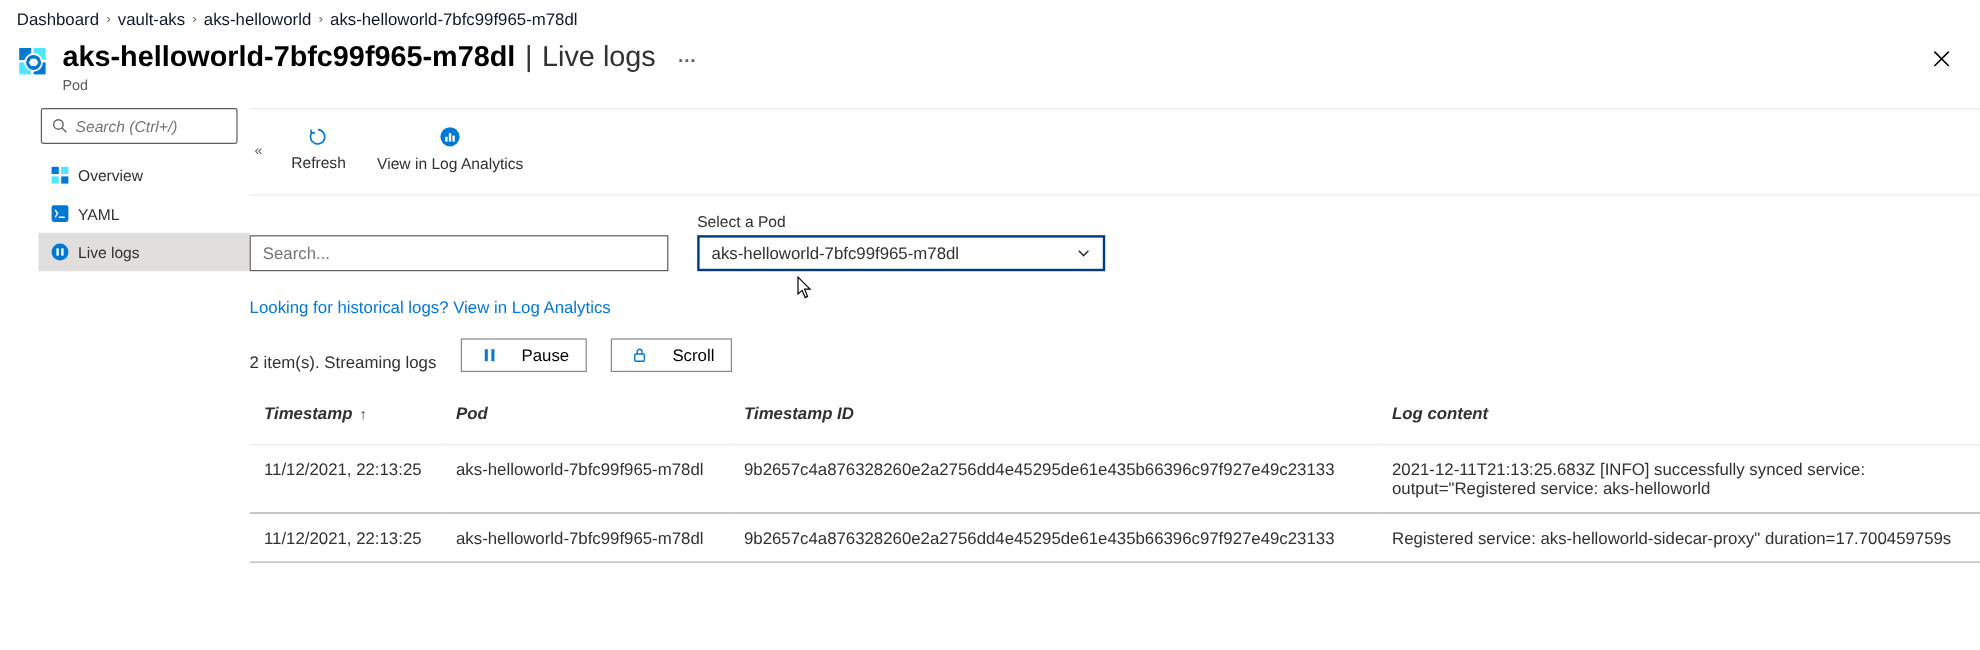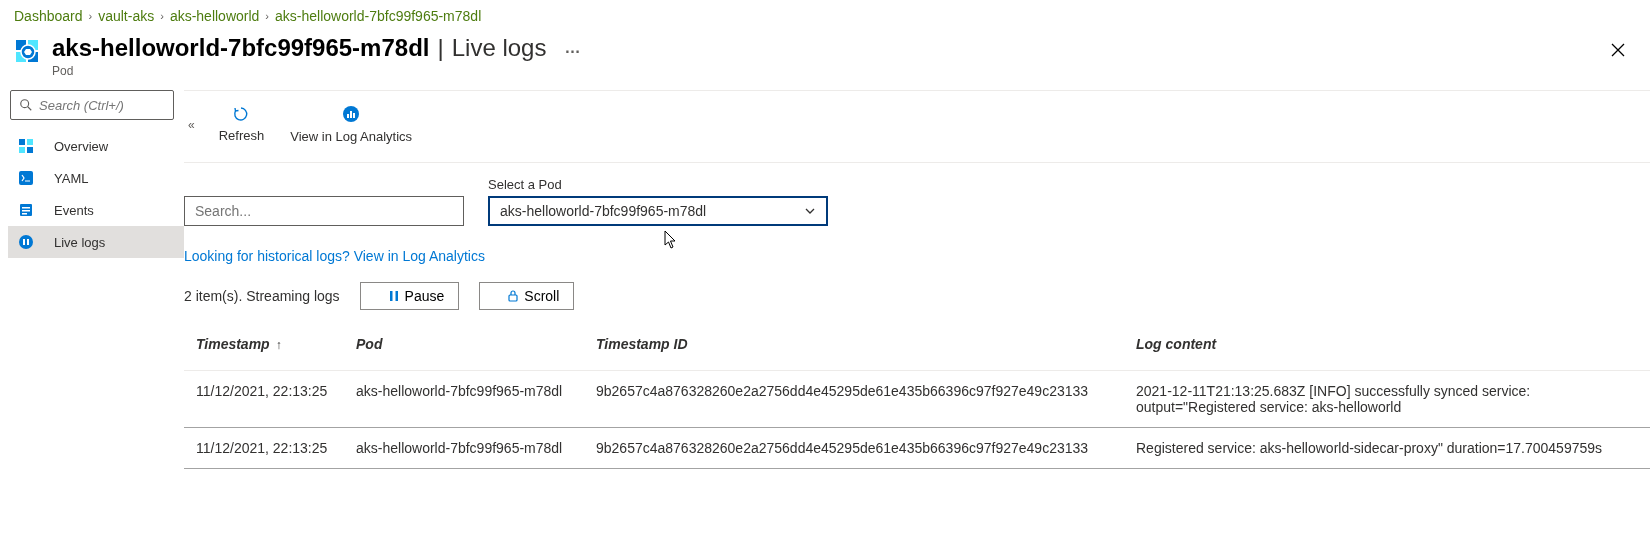--- a/index.html
+++ b/index.html
@@ -1,61 +1,61 @@
 <!DOCTYPE html>
 <html><head>
   <meta charset="utf-8">
   <style>
     * { margin: 0; padding: 0; box-sizing: border-box; }
     body { font-family: 'Segoe UI', Tahoma, sans-serif; font-size: 13px; color: #323130; background: #fff; }
     
     .breadcrumb { padding: 8px 14px 6px 14px; font-size: 14px; display: flex; align-items: center; gap: 6px; }
-    .breadcrumb a { color: #4d7c0f; text-decoration: none; cursor: pointer; }
+    .breadcrumb a { color: #0f172a; text-decoration: none; cursor: pointer; }
     .breadcrumb-sep { color: #605e5c; font-size: 11px; }
     
     .header { display: flex; align-items: flex-start; padding: 4px 14px 12px 14px; }
     .header-icon { width: 28px; height: 28px; margin-right: 10px; margin-top: 4px; flex-shrink: 0; }
     .header-title-wrap { flex: 1; }
     .header-title { font-size: 24px; font-weight: 600; display: flex; align-items: center; gap: 4px; }
     .header-title .main-name { color: #000; }
     .header-title .sub-name { font-weight: 400; color: #323130; }
     .header-title .divider { font-weight: 400; color: #323130; padding: 0 4px; }
     .header-title .more { margin-left: 14px; color: #605e5c; cursor: pointer; font-size: 16px; letter-spacing: 1px; }
     .header-subtitle { font-size: 12px; color: #605e5c; margin-top: 2px; }
     .close-x { font-size: 20px; color: #323130; cursor: pointer; padding: 6px 10px; font-weight: 400; }
     
-    .body { display: flex; }
+    .body { display: flex; margin-left: 24px; }
     .sidebar { width: 184px; flex-shrink: 0; padding: 0 0 0 8px; }
     .search-box { display: flex; align-items: center; border: 1px solid #605e5c; border-radius: 2px; padding: 4px 8px; margin: 0 10px 10px 2px; height: 30px; }
     .search-box input { border: none; outline: none; flex: 1; font-size: 13px; color: #605e5c; font-style: italic; width: 100%; }
     .search-box svg { margin-right: 6px; flex-shrink: 0; }
     
-    .sidebar-item { display: flex; align-items: center; padding: 8px 10px; cursor: pointer; gap: 20px; font-size: 13px; }
+    .sidebar-item { display: flex; align-items: center; padding: 8px 10px; cursor: pointer; gap: 7px; font-size: 13px; }
     .sidebar-item.active { background: #e1dfdd; }
     .sidebar-icon { width: 16px; height: 16px; flex-shrink: 0; display: flex; align-items: center; justify-content: center; }
     
     .content { flex: 1; border-top: 1px solid #edebe9; }
     .toolbar { display: flex; align-items: center; padding: 10px 0 14px 0; gap: 14px; border-bottom: 1px solid #edebe9; }
     .toolbar-collapse { color: #605e5c; cursor: pointer; font-size: 12px; padding: 0 4px; }
     .toolbar-btn { display: flex; align-items: center; gap: 6px; cursor: pointer; padding: 4px 6px; flex-direction: column; }
     .toolbar-btn svg { flex-shrink: 0; }
     
     .main-area { padding: 14px 0 0 0; }
     .filter-row { display: flex; align-items: flex-end; gap: 24px; padding: 0 0 14px 0; }
-    .search-input { border: 1px solid #605e5c; height: 30px; width: 280px; padding: 4px 10px; font-size: 14px; outline: none; color: #c2410c; }
+    .search-input { border: 1px solid #605e5c; height: 30px; width: 349px; padding: 4px 10px; font-size: 14px; outline: none; color: #c2410c; }
     .pod-select-wrap { display: flex; flex-direction: column; gap: 4px; }
     .pod-select-label { font-size: 13px; color: #323130; }
     .pod-select { border: 2px solid #003a7a; height: 30px; width: 340px; display: flex; align-items: center; justify-content: space-between; padding: 0 10px; cursor: pointer; background: #fff; }
     .pod-select-value { font-size: 14px; }
     
     .historical-link { color: #0078d4; cursor: pointer; font-size: 14px; padding: 8px 0; display: inline-block; }
     
-    .status-row { display: flex; align-items: center; gap: 20px; padding: 10px 0 16px 0; }
+    .status-row { display: flex; align-items: flex-end; gap: 20px; padding: 10px 0 16px 0; }
     .status-text { font-size: 14px; }
-    .action-btn { border: 1px solid #8a8886; background: #fff; height: 28px; padding: 0 14px 0 26px; display: flex; align-items: center; gap: 4px; cursor: pointer; font-size: 14px; }
+    .action-btn { border: 1px solid #8a8886; background: #fff; height: 28px; padding: 0 14px 0 16px; display: flex; align-items: center; gap: 20px; cursor: pointer; font-size: 14px; }
     .action-btn svg { flex-shrink: 0; }
     
     .log-table { width: 100%; border-collapse: collapse; }
     .log-table th { text-align: left; font-weight: 600; font-size: 14px; padding: 10px 12px 18px 12px; border-bottom: 1px solid #edebe9; font-style: italic; }
     .log-table td { text-align: left; font-size: 14px; padding: 12px 12px; border-bottom: 1px solid #a3a3a3; vertical-align: top; }
     .sort-arrow { margin-left: 6px; font-size: 12px; }
     .col-ts { width: 160px; }
     .col-pod { width: 240px; }
     .col-cid { width: 540px; }
     .cursor-fake { position: absolute; pointer-events: none; }
@@ -121,31 +121,20 @@
       <span>Overview</span>
     </div>
     <div class="sidebar-item">
       <span class="sidebar-icon">
         <svg width="16" height="16" viewBox="0 0 16 16">
             <rect x="1" y="1" width="14" height="14" rx="2" fill="#0078d4"></rect>
             <path d="M4 5 L6 8 L4 11 M7 11 L12 11" stroke="#fff" stroke-width="1.2" fill="none"></path>
           </svg>
       </span>
       <span>YAML</span>
-    </div>
-    <div class="sidebar-item">
-      <span class="sidebar-icon">
-        <svg width="16" height="16" viewBox="0 0 16 16">
-            <rect x="2" y="2" width="12" height="12" rx="1" fill="#0078d4"></rect>
-            <rect x="4" y="5" width="8" height="1.5" fill="#fff"></rect>
-            <rect x="4" y="8" width="8" height="1.5" fill="#fff"></rect>
-            <rect x="4" y="11" width="5" height="1.5" fill="#fff"></rect>
-          </svg>
-      </span>
-      <span>Events</span>
     </div>
     <div class="sidebar-item active">
       <span class="sidebar-icon">
         <svg width="16" height="16" viewBox="0 0 16 16">
             <circle cx="8" cy="8" r="7" fill="#0078d4"></circle>
             <rect x="5" y="5" width="2" height="6" fill="#fff"></rect>
             <rect x="9" y="5" width="2" height="6" fill="#fff"></rect>
           </svg>
       </span>
       <span>Live logs</span>

